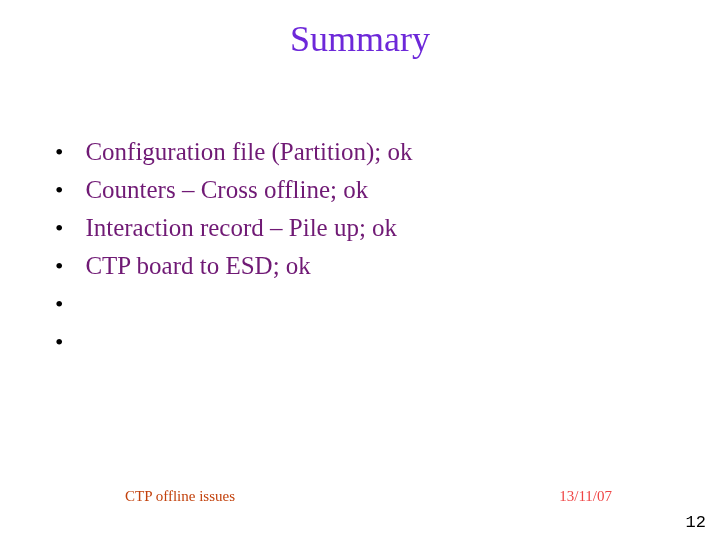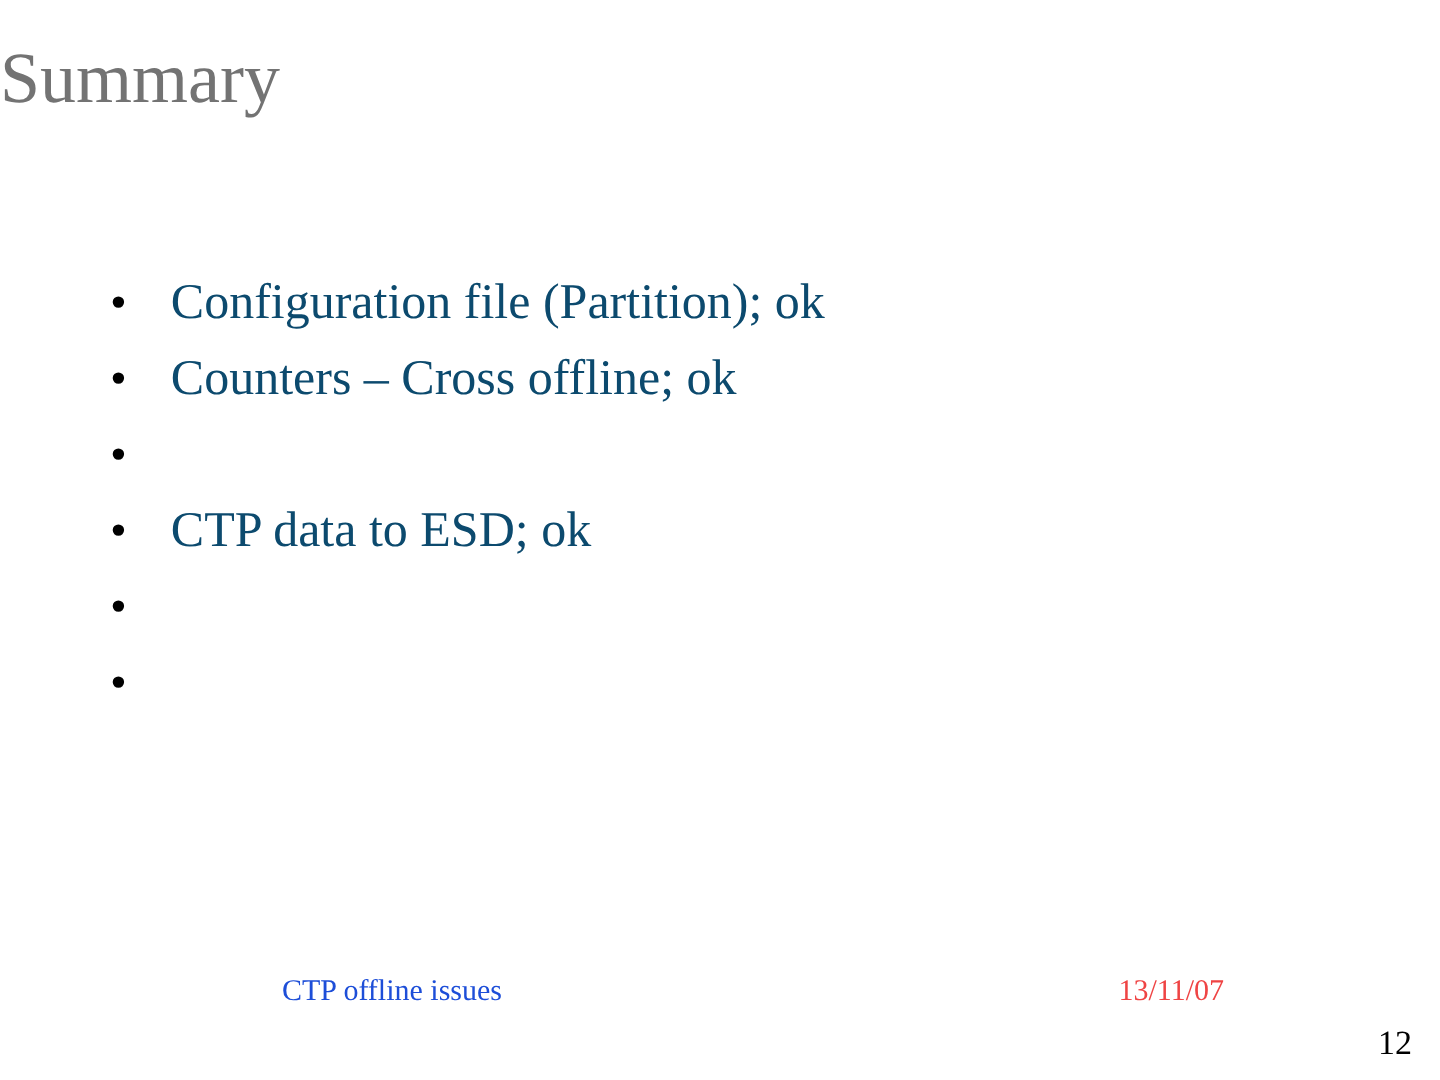--- a/index.html
+++ b/index.html
@@ -9,23 +9,24 @@
     }
     body {
       width: 720px;
       height: 540px;
       background: #ffffff;
       font-family: "Times New Roman", Times, serif;
       position: relative;
       overflow: hidden;
     }
     .slide-title {
+      text-align: center;
       font-size: 36px;
       font-weight: normal;
-      color: #737373;
+      color: #6d28d9;
       margin-top: 18px;
       font-family: "Times New Roman", Times, serif;
     }
     .bullet-list {
       margin-top: 75px;
       margin-left: 55px;
       margin-right: 60px;
       list-style: none;
     }
     .bullet-item {
@@ -36,68 +37,69 @@
     .bullet-dot {
       font-size: 24px;
       line-height: 34px;
       margin-right: 22px;
       color: #000;
       flex-shrink: 0;
     }
     .bullet-text {
       font-size: 25px;
       line-height: 34px;
-      color: #0c4a6e;
+      color: #701a75;
       font-family: "Times New Roman", Times, serif;
     }
     .footer-left {
       position: absolute;
-      left: 141px;
+      left: 125px;
       bottom: 35px;
       font-size: 15px;
-      color: #1d4ed8;
+      color: #c2410c;
       font-family: "Times New Roman", Times, serif;
     }
     .footer-right {
       position: absolute;
       right: 108px;
       bottom: 35px;
       font-size: 15px;
       color: #ef4444;
       font-family: "Times New Roman", Times, serif;
     }
     .page-number {
       position: absolute;
       right: 14px;
       bottom: 8px;
       font-size: 17px;
       color: #000;
-      font-family: Liberation Serif, serif;
+      font-family: Liberation Mono, monospace;
     }
   </style>
 </head>
 <body>
 
 <h1 class="slide-title">Summary</h1>
 
 <ul class="bullet-list">
   <li class="bullet-item">
     <span class="bullet-dot">•</span>
     <span class="bullet-text">Configuration file (Partition); ok</span>
   </li>
   <li class="bullet-item">
     <span class="bullet-dot">•</span>
     <span class="bullet-text">Counters – Cross offline; ok</span>
   </li>
   <li class="bullet-item">
     <span class="bullet-dot">•</span>
+    <span class="bullet-text">Interaction record – Pile up; ok</span>
   </li>
   <li class="bullet-item">
     <span class="bullet-dot">•</span>
-    <span class="bullet-text">CTP data to ESD; ok</span>
+    <span class="bullet-text">CTP board to ESD; ok</span>
   </li>
   <li class="bullet-item">
     <span class="bullet-dot">•</span>
   </li>
   <li class="bullet-item">
     <span class="bullet-dot">•</span>
   </li>
 </ul>
 
 <div class="footer-left">CTP offline issues</div>

